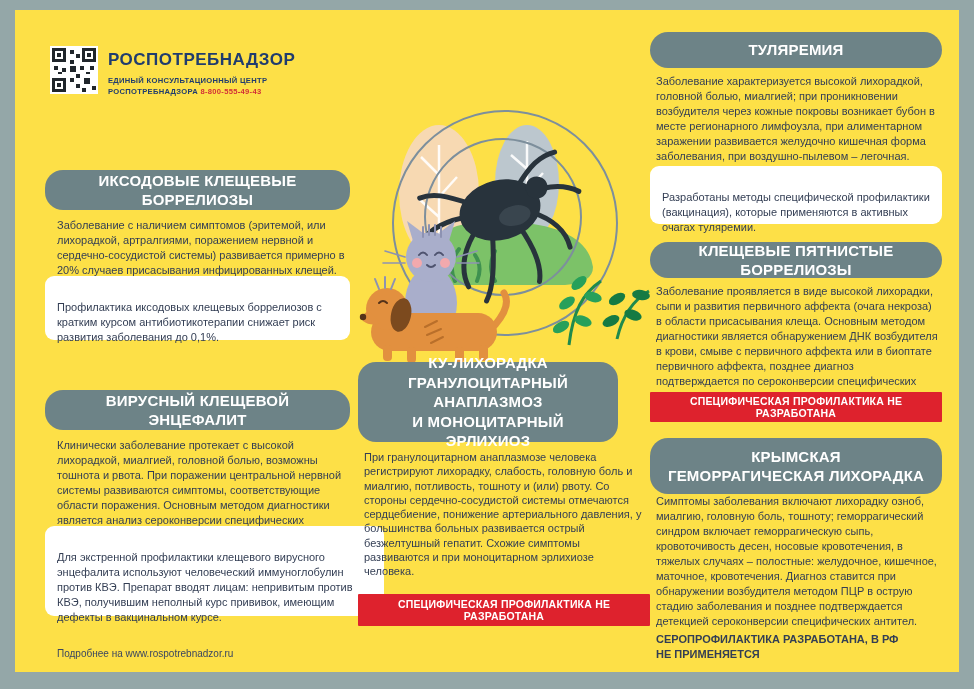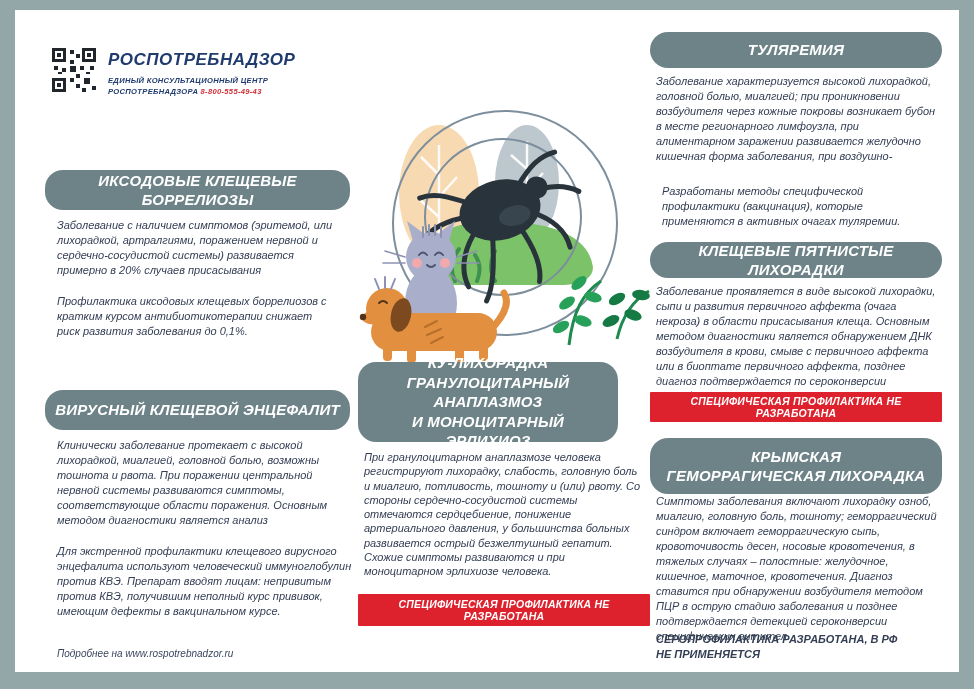--- a/index.html
+++ b/index.html
@@ -3,22 +3,21 @@
 <meta charset="utf-8">
 <style>
   html,body{margin:0;padding:0;}
   body{
     width:974px;height:689px;position:relative;overflow:hidden;
     background:#94a7a8;
     font-family:"Liberation Sans", sans-serif;
   }
   .poster{
     position:absolute;left:15px;top:10px;width:944px;height:662px;
-    background:#ffffff;
-    font-style:italic;
+    background:#fde047;
   }
   .abs{position:absolute;}
   
   .org-name{font-size:17px;font-weight:bold;color:#203c6e;letter-spacing:.5px;}
   .org-sub{font-size:7.6px;font-weight:bold;color:#203c6e;letter-spacing:.3px;line-height:1.5;}
   .org-phone{color:#d22f38;}
   .main-title{
     font-size:21px;font-weight:bold;color:#d22f38;text-align:center;
     line-height:1.25;white-space:pre-line;letter-spacing:.3px;
   }
@@ -26,21 +25,21 @@
   .sec-header{
     background:#6d8387;color:#ffffff;font-weight:bold;font-size:15px;
     text-align:center;border-radius:18px;display:flex;align-items:center;justify-content:center;
     line-height:1.3;white-space:pre-line;letter-spacing:.2px;box-sizing:border-box;padding:4px 10px;
   }
   .body-text{
     color:#333e54;font-size:11px;line-height:1.36;
   }
   .note-box{
     background:#ffffff;border-radius:9px;color:#333e54;font-size:11px;line-height:1.36;
-    padding:18px 12px;box-sizing:border-box;
+    padding:24px 12px;box-sizing:border-box;
   }
   .badge{
     background:#de222d;color:#ffffff;font-weight:bold;font-size:10.5px;text-align:center;
     border-radius:1px;display:flex;align-items:center;justify-content:center;
     letter-spacing:.2px;box-sizing:border-box;padding:4px 8px;
   }
   .footnote{
     color:#333e54;font-size:11px;font-weight:bold;line-height:1.4;white-space:pre-line;
   }
   .footer-link{color:#3a4660;font-size:10px;}
@@ -209,21 +208,21 @@
   <div class="abs sec-header" style="left:343px;top:352px;width:260px;height:80px">КУ-ЛИХОРАДКА
 ГРАНУЛОЦИТАРНЫЙ АНАПЛАЗМОЗ
 И МОНОЦИТАРНЫЙ ЭРЛИХИОЗ</div>
   <div class="abs body-text" style="left:349px;top:440px;width:282px;line-height:1.3">При гранулоцитарном анаплазмозе человека регистрируют лихорадку, слабость, головную боль и миалгию, потливость, тошноту и (или) рвоту. Со стороны сердечно-сосудистой системы отмечаются сердцебиение, понижение артериального давления, у большинства больных развивается острый безжелтушный гепатит.  Схожие симптомы развиваются и при моноцитарном эрлихиозе человека.</div>
   <div class="abs badge" style="left:343px;top:584px;width:292px;height:32px">СПЕЦИФИЧЕСКАЯ ПРОФИЛАКТИКА НЕ РАЗРАБОТАНА</div>
 
   <div class="abs sec-header" style="left:635px;top:22px;width:292px;height:36px">ТУЛЯРЕМИЯ</div>
   <div class="abs body-text" style="left:641px;top:64px;width:282px">Заболевание характеризуется высокой лихорадкой, головной болью, миалгией; при проникновении возбудителя через кожные покровы возникает бубон в месте регионарного лимфоузла, при алиментарном заражении развивается желудочно кишечная форма заболевания, при воздушно-пылевом – легочная.</div>
   <div class="abs note-box" style="left:635px;top:156px;width:292px;height:58px">Разработаны методы специфической профилактики (вакцинация), которые применяются в активных очагах туляремии.</div>
 
-  <div class="abs sec-header" style="left:635px;top:232px;width:292px;height:36px">КЛЕЩЕВЫЕ ПЯТНИСТЫЕ ЛИХОРАДКИ</div>
+  <div class="abs sec-header" style="left:635px;top:232px;width:292px;height:36px">КЛЕЩЕВЫЕ ПЯТНИСТЫЕ БОРРЕЛИОЗЫ</div>
   <div class="abs body-text" style="left:641px;top:274px;width:282px">Заболевание проявляется в виде высокой лихорадки, сыпи и развития первичного аффекта (очага некроза) в области присасывания клеща. Основным методом диагностики является обнаружением ДНК возбудителя в крови, смыве с первичного аффекта или в биоптате первичного аффекта, позднее диагноз подтверждается по сероконверсии специфических антител.</div>
   <div class="abs badge" style="left:635px;top:382px;width:292px;height:30px">СПЕЦИФИЧЕСКАЯ ПРОФИЛАКТИКА НЕ РАЗРАБОТАНА</div>
 
   <div class="abs sec-header" style="left:635px;top:428px;width:292px;height:56px">КРЫМСКАЯ
 ГЕМОРРАГИЧЕСКАЯ ЛИХОРАДКА</div>
   <div class="abs body-text" style="left:641px;top:484px;width:282px">Симптомы заболевания включают лихорадку озноб, миалгию, головную боль, тошноту; геморрагический синдром включает геморрагическую сыпь, кровоточивость десен, носовые кровотечения, в тяжелых случаях – полостные: желудочное, кишечное, маточное, кровотечения. Диагноз ставится при обнаружении возбудителя методом ПЦР в острую стадию заболевания и позднее подтверждается детекцией сероконверсии специфических антител.</div>
   <div class="abs footnote" style="left:641px;top:622px;width:282px">СЕРОПРОФИЛАКТИКА РАЗРАБОТАНА,  В РФ
 НЕ ПРИМЕНЯЕТСЯ</div>
 
 </div>

